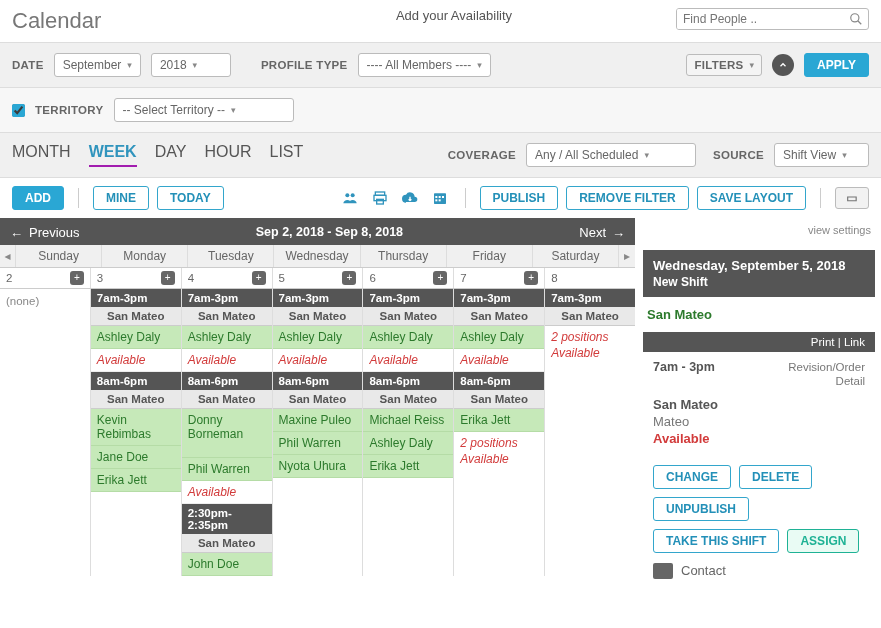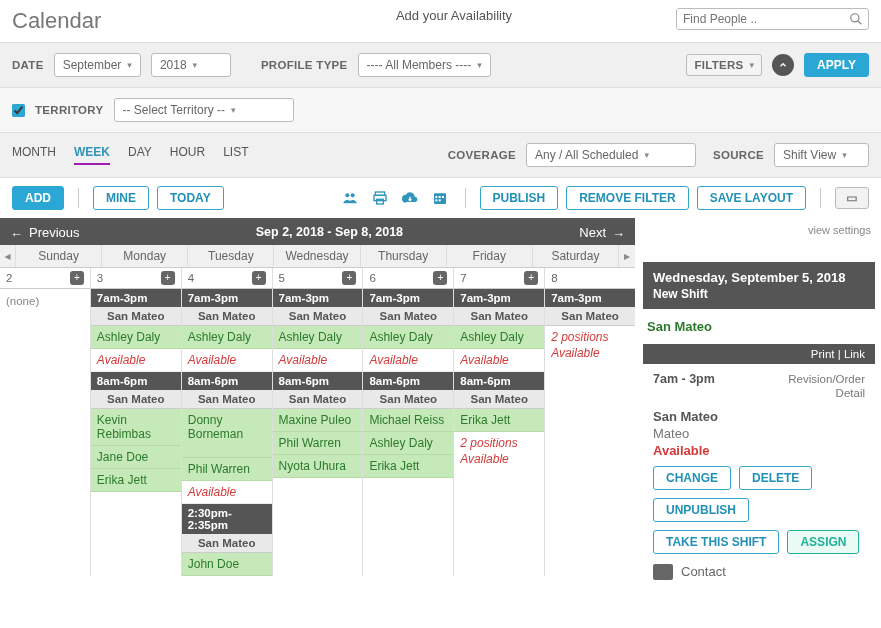--- a/index.html
+++ b/index.html
@@ -15,21 +15,21 @@
 .bar.light{background:#f7f7f7}
 .label{font-size:11.5px;letter-spacing:.3px;color:#666;font-weight:600}
 select,.selectish{border:1px solid #bbb;background:#fff;padding:4px 8px;font-size:12px;border-radius:3px;color:#666;min-width:80px}
 .selectish{display:inline-flex;align-items:center;gap:6px}
 .chev{font-size:9px;color:#888}
 .btn{border:1px solid #33a6cc;background:#fff;color:#2390b8;padding:4px 12px;border-radius:3px;font-weight:600;font-size:12px;cursor:pointer}
 .btn.solid{background:#2aa7d4;border-color:#2aa7d4;color:#fff}
 .btn.teal{border-color:#1fb295;color:#1fb295;background:#e9fbf4}
 .btn.gray{border-color:#bbb;color:#777;background:#f2f2f2}
 .tabs{display:flex;gap:18px}
-.tab{font-size:12px;color:#555;padding-bottom:4px;cursor:pointer}
+.tab{font-size:16px;color:#555;padding-bottom:4px;cursor:pointer}
 .tab.active{color:#3094bd;border-bottom:2px solid #a21caf;font-weight:600}
 .spacer{flex:1}
 .iconbtn{width:22px;height:22px;display:flex;align-items:center;justify-content:center;color:#3094bd}
 .circbtn{width:22px;height:22px;border-radius:50%;background:#555;display:flex;align-items:center;justify-content:center;color:#fff}
 .divider{width:1px;height:20px;background:#ccc;margin:0 6px}
 .tools-row{display:flex;align-items:center;padding:8px 12px;gap:8px;border-top:1px solid #ddd}
 .cols{display:flex}
 .calwrap{flex:0 0 635px;border-top:1px solid #555}
 .detail{flex:1;padding:0 6px 0 8px}
 .navrow{display:flex;align-items:center;background:#555;color:#fff;height:26px}
@@ -47,32 +47,32 @@
 .grid{display:flex}
 .gcol{flex:1;min-width:0;border-right:1px solid #ddd;font-size:12px}
 .gcol:last-child{border-right:0}
 .slot-hdr{background:#555;color:#fff;padding:3px 6px;font-weight:600;font-size:11.5px}
 .slot-sub{background:#e9e9e9;text-align:center;font-weight:600;color:#555;padding:3px 0;border-bottom:1px solid #ccc;font-size:11.5px}
 .person{background:#c6e9b9;color:#2c7a2c;padding:4px 6px;border-bottom:1px solid #b5dca6}
 .avail{background:#fff;color:#d23b3b;font-style:italic;padding:4px 6px;border-bottom:1px solid #eee}
 .none{color:#888;padding:6px;font-size:11.5px}
 .sat2{color:#d23b3b;font-style:italic;padding:3px 6px;line-height:1.35}
 .viewset{color:#888;font-size:11px;text-align:right;background:#fff;padding:6px 4px}
-.panel-hdr{background:#555;color:#fff;padding:8px 10px;margin-top:20px}
+.panel-hdr{background:#555;color:#fff;padding:8px 10px;margin-top:8px}
 .panel-hdr .dt{font-weight:700;font-size:13px}
 .panel-hdr .sub{font-weight:600;font-size:12px;margin-top:2px}
 .panel-loc{color:#2c7a2c;font-weight:600;padding:10px 4px;font-size:13px}
 .panel-sec{background:#555;color:#fff;text-align:right;padding:4px 10px;font-size:11.5px}
 .panel-sec span{color:#fff;cursor:pointer}
 .panel-body{border:0;padding:8px 10px}
 .prow{display:flex;justify-content:space-between;font-size:12.5px;color:#555}
 .panel-body .loc{font-weight:600;color:#555;margin-top:8px}
 .panel-body .role{color:#777;margin-top:2px}
 .panel-body .avl{color:#d23b3b;font-weight:600;margin-top:2px}
-.panel-body .btns{display:flex;flex-wrap:wrap;gap:8px;margin-top:8px}
+.panel-body .btns{display:flex;flex-wrap:wrap;gap:8px;margin-top:19px}
 .panel-body .contact{display:flex;align-items:center;gap:8px;color:#666;margin-top:10px}
 .panel-body .contact .env{width:20px;height:16px;background:#666;border-radius:2px}
 .panel-body .revcol{color:#777;text-align:right;font-size:11.5px;line-height:1.25}
 svg{display:block}
 .filter-pill{display:flex;align-items:center;gap:6px;border:1px solid #bbb;border-radius:3px;padding:4px 7px;background:#f4f4f4}
 .apply-wrap{margin-left:auto;display:flex;align-items:center;gap:10px}
 input[type=checkbox]{accent-color:#2aa7d4}
 </style>
 </head>
 <body>

